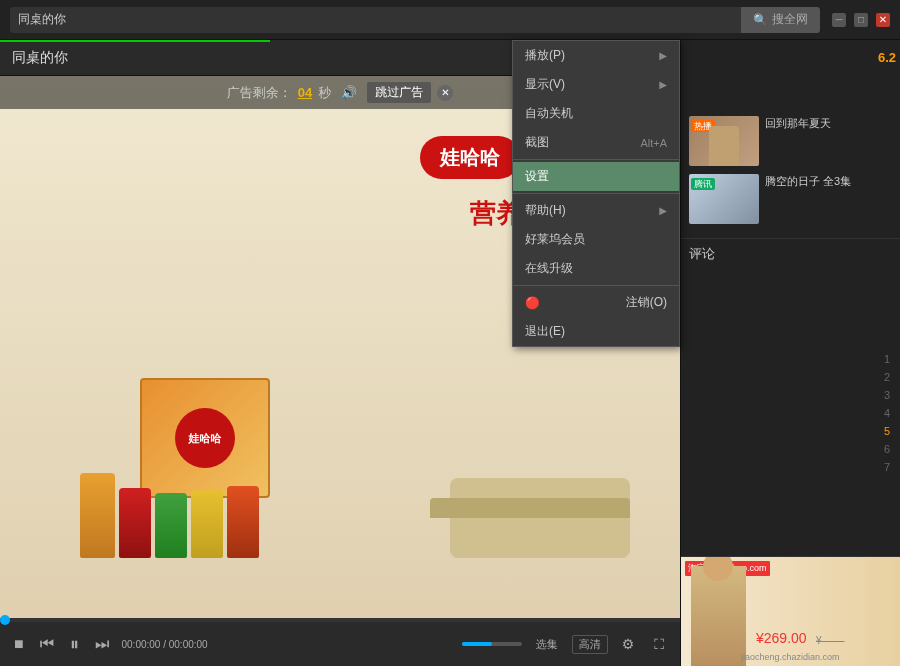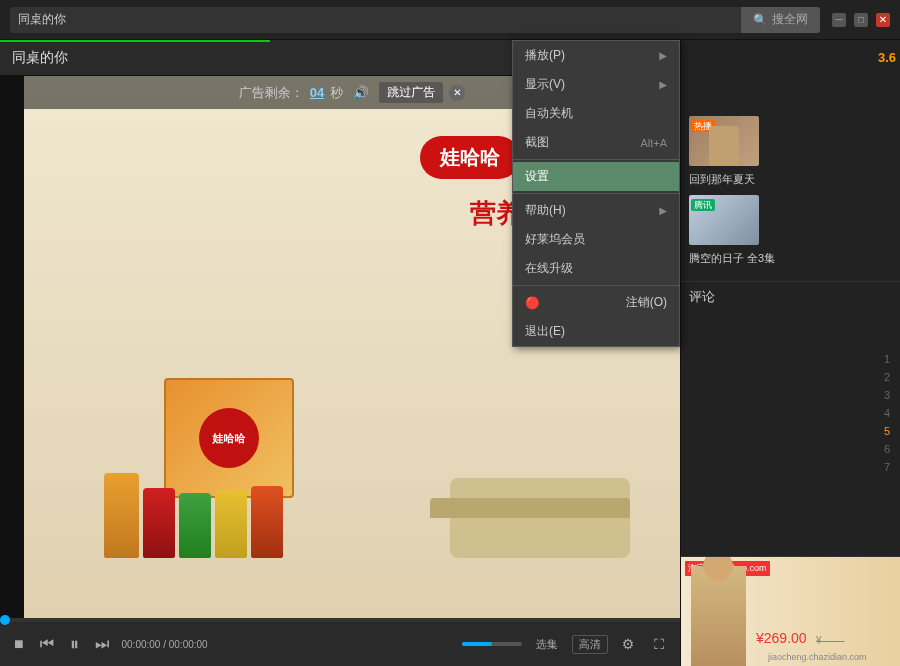--- a/index.html
+++ b/index.html
@@ -70,21 +70,20 @@
       font-size: 16px;
       cursor: pointer;
     }
 
     
     #video-container {
       flex: 1;
       position: relative;
       background: #000;
       overflow: hidden;
-      margin-left: 24px;
     }
 
     
     #ad-overlay {
       position: absolute;
       top: 0;
       left: 0;
       right: 0;
       background: rgba(0,0,0,0.5);
       display: flex;
@@ -237,21 +236,20 @@
 
     
     #related-videos {
       padding: 6px 8px;
     }
     .related-item {
       display: flex;
       gap: 6px;
       margin-bottom: 8px;
       cursor: pointer;
-      flex-direction: column;
     }
     .related-thumb {
       width: 70px;
       height: 50px;
       border-radius: 2px;
       flex-shrink: 0;
       position: relative;
       overflow: hidden;
     }
     .thumb-1 { background: linear-gradient(135deg, #a08060, #c0a080); }
@@ -366,21 +364,21 @@
       <span class="toolbar-icon">⬇</span>
       <span class="toolbar-icon">☆</span>
       <span class="toolbar-icon">↗</span>
       <span class="toolbar-icon">⬛</span>
     </div>
 
     <div id="video-container">
 
       <div id="ad-overlay">
         <span>广告剩余：</span>
-        <span id="ad-countdown" style="color:#7dd3fc;font-weight:bold;text-decoration:underline;">04</span>
+        <span id="ad-countdown" style="color:#eab308;font-weight:bold;text-decoration:underline;">04</span>
         <span>秒</span>
         <span style="margin:0 4px;">🔊</span>
         <button id="skip-ad-btn" style="background:rgba(80,80,80,0.8);color:#fff;border:none;padding:2px 8px;cursor:pointer;border-radius:2px;font-size:12px;">跳过广告</button>
         <div id="ad-close" style="background:#666;color:#fff;border-radius:50%;width:16px;height:16px;display:flex;align-items:center;justify-content:center;cursor:pointer;font-size:10px;">✕</div>
       </div>
 
       <div id="video-frame">
 
         <div style="position:absolute;bottom:0;left:0;right:0;height:100%;background:linear-gradient(to bottom,#f0e8d0 0%,#e0d0b0 100%);"></div>
         <div style="position:absolute;bottom:60px;right:50px;width:180px;height:80px;background:#d0c090;border-radius:8px;"></div>
@@ -465,21 +463,21 @@
       <div class="menu-divider"></div>
       <div class="menu-item">
         <span style="margin-right:4px;color:#e33;">🔴</span>
         <span>注销(O)</span>
       </div>
       <div class="menu-item">
         <span>退出(E)</span>
       </div>
     </div>
 
-    <div id="score-badge" style="position:absolute;top:10px;right:4px;color:#f90;font-size:13px;font-weight:bold;">3.6</div>
+    <div id="score-badge" style="position:absolute;top:10px;right:4px;color:#f90;font-size:13px;font-weight:bold;">6.2</div>
 
     <div id="related-videos" style="padding:6px 8px;margin-top:70px;">
 
       <div class="related-item">
         <div class="related-thumb thumb-1">
           <div style="position:absolute;top:2px;left:2px;">
             <span class="related-badge" style="background:#f60;">热播</span>
           </div>
 
           <div style="position:absolute;bottom:0;left:50%;transform:translateX(-50%);width:30px;height:40px;background:#c0a070;border-radius:4px 4px 0 0;"></div>
@@ -518,17 +516,17 @@
 
     <div id="right-ad" style="position:absolute;bottom:0;left:0;right:0;height:110px;background:linear-gradient(to right,#f5e8d0,#e8d0a0);border-top:1px solid #333;overflow:hidden;">
       <div style="position:absolute;top:4px;left:4px;background:#e33;color:#fff;font-size:9px;padding:1px 3px;border-radius:1px;">淘宝网 Taobao.com</div>
 
       <div style="position:absolute;bottom:0;left:10px;width:55px;height:100px;background:linear-gradient(to bottom,#d4b880,#b89060);border-radius:4px 4px 0 0;">
 
         <div style="position:absolute;top:-15px;left:12px;width:30px;height:30px;background:#d4a870;border-radius:50%;"></div>
       </div>
       <div style="position:absolute;bottom:20px;left:75px;color:#e33;font-size:14px;font-weight:normal;">¥269.00</div>
       <div style="position:absolute;bottom:20px;left:135px;color:#888;font-size:10px;text-decoration:line-through;">¥ ——</div>
-      <div style="position:absolute;bottom:4px;left:87px;color:#888;font-size:9px;">jiaocheng.chazidian.com</div>
+      <div style="position:absolute;bottom:4px;left:60px;color:#888;font-size:9px;">jiaocheng.chazidian.com</div>
     </div>
 
   </div>
 </div>
 
 </body></html>

